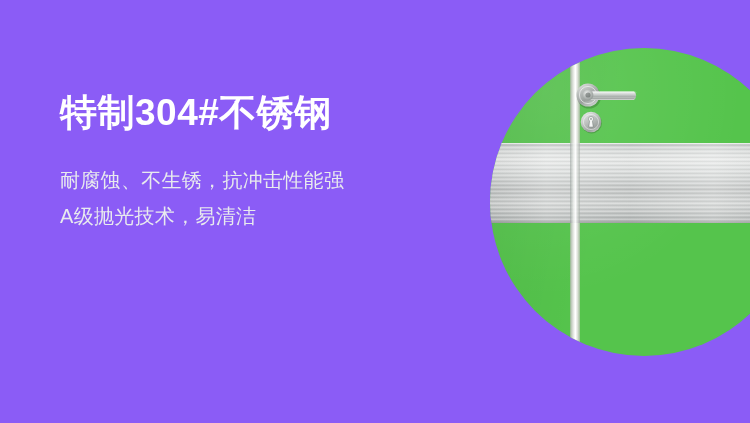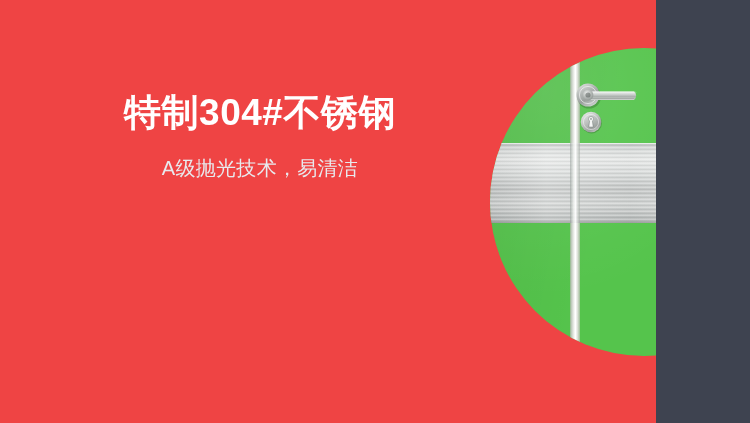--- a/index.html
+++ b/index.html
@@ -10,25 +10,24 @@
     overflow: hidden;
   }
 
   body {
     font-family: "Liberation Sans", "DejaVu Sans", sans-serif;
     background: #3e4350;
   }
 
   .banner {
     position: relative;
-    width: 656px;
+    width: 750px;
     height: 423px;
-    background: #ef4444;
+    background: #8b5cf6;
     overflow: hidden;
-    text-align: center;
   }
 
   
   .text-block {
     position: absolute;
     left: 60px;
     top: 88px;
     width: 400px;
     z-index: 5;
   }
@@ -182,21 +181,22 @@
     z-index: 6;
   }
 </style>
 </head>
 <body>
 
 <div class="banner">
 
   <div class="text-block">
     <div class="headline">特制304#不锈钢</div>
-    <div class="subhead" style="margin-top:14px">A级抛光技术，易清洁</div>
+    <div class="subhead">耐腐蚀、不生锈，抗冲击性能强</div>
+    <div class="subhead" style="margin-top:4px">A级抛光技术，易清洁</div>
   </div>
 
   <div class="photo-circle">
 
     <div class="door"></div>
     <div class="door-shade"></div>
 
     <div class="door-jamb"></div>
 
     <div class="steel-strip">

